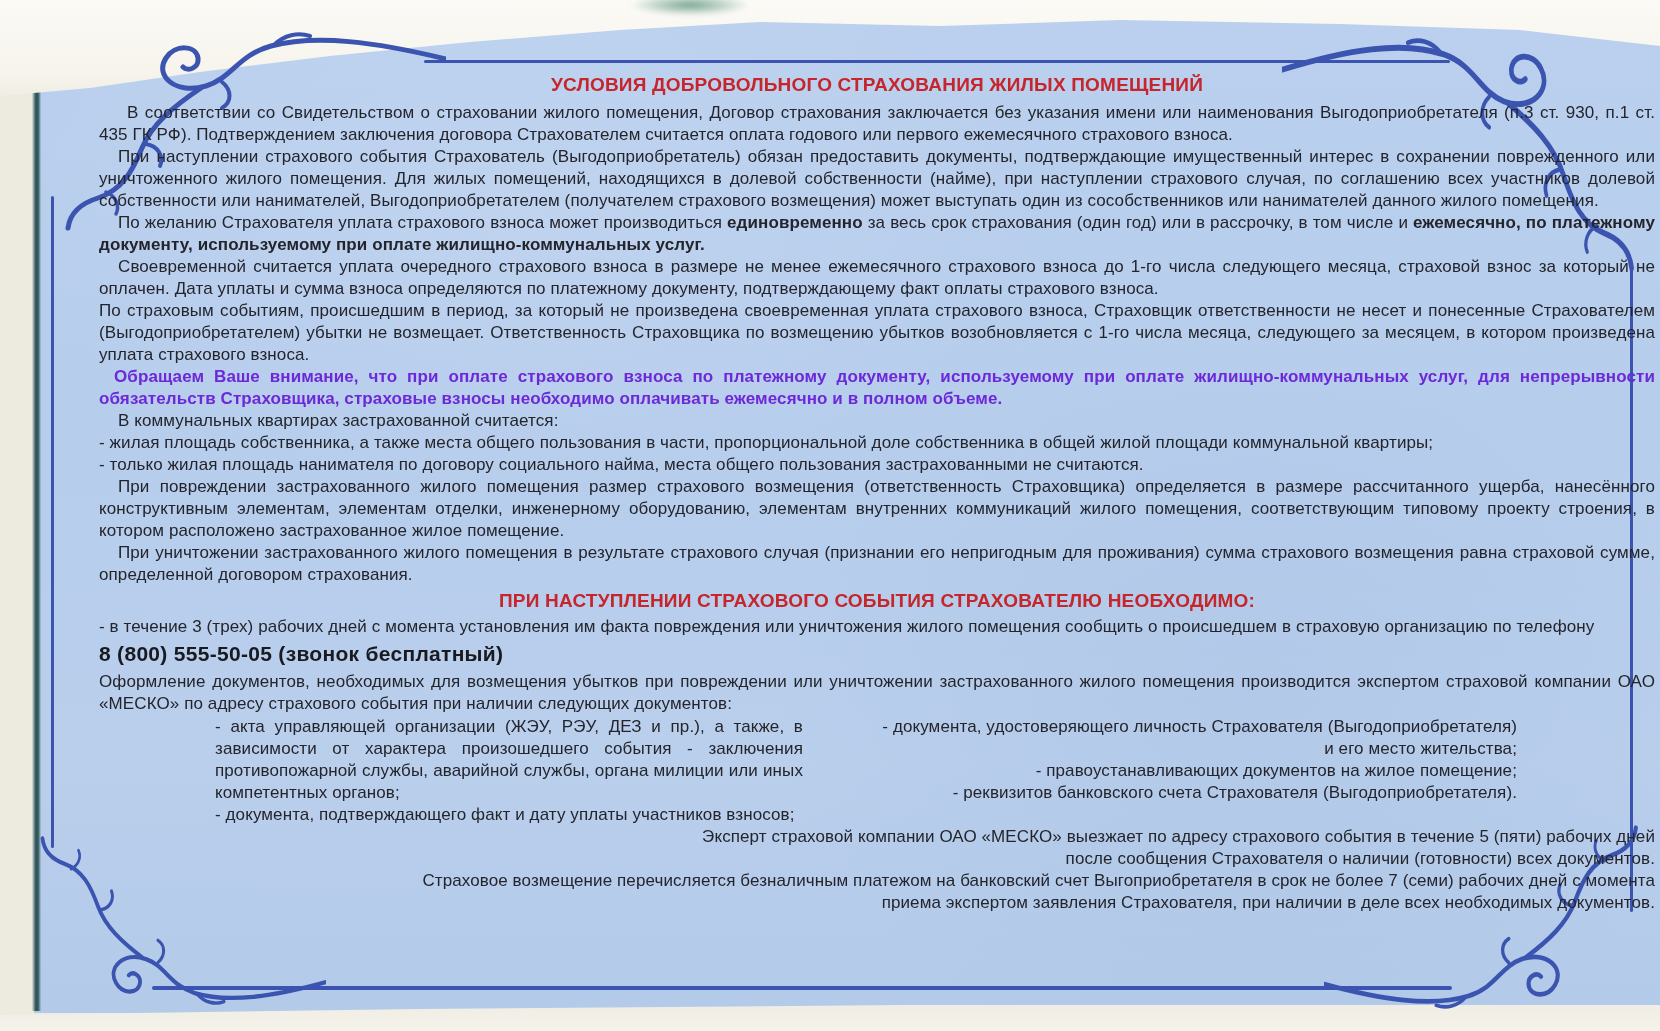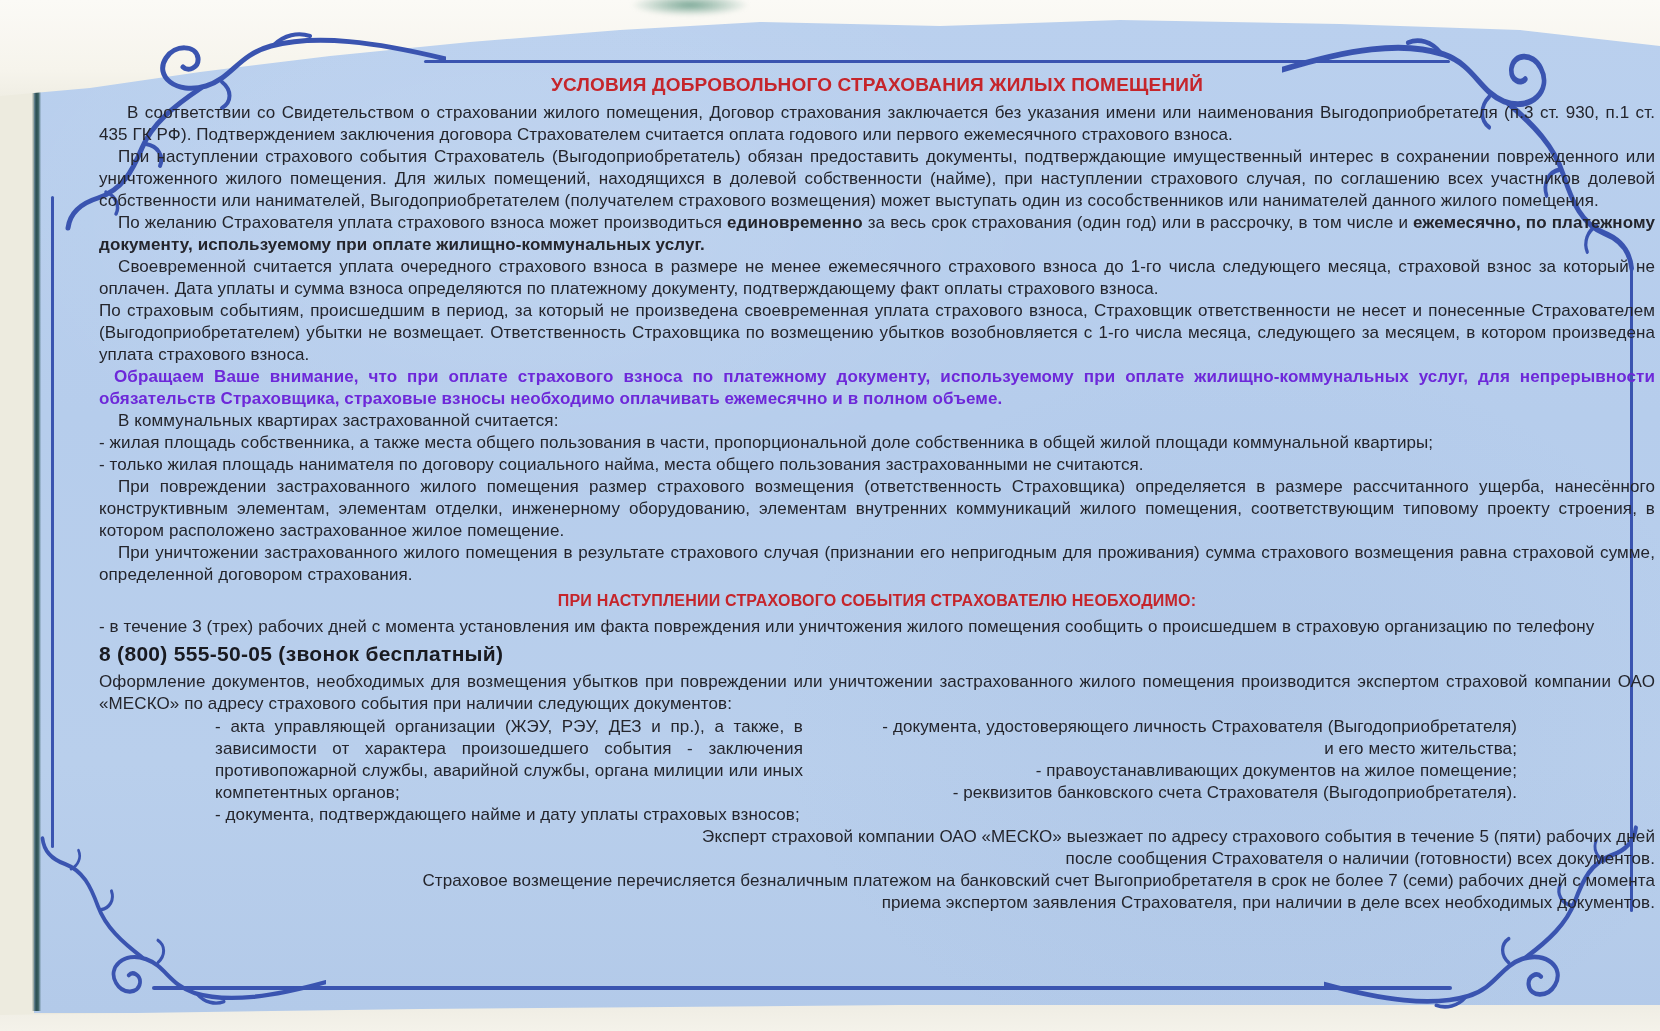--- a/index.html
+++ b/index.html
@@ -61,21 +61,21 @@
   h1.title{
     margin:0 0 4px 0;font-size:19px;line-height:26px;font-weight:700;
     color:#c5252b;text-align:center;letter-spacing:.2px;
   }
   .ind28{text-indent:28px;}
   .ind19{text-indent:19px;}
   .ind15{text-indent:15px;}
   .bold{font-weight:700;}
   .notice{color:#6d28d9;font-weight:700;}
   .heading2{
-    margin:2px 0 2px 0 !important;font-size:16px;line-height:26px;font-weight:700;
+    margin:2px 0 2px 0 !important;font-size:19px;line-height:26px;font-weight:700;
     color:#c5252b;text-align:center;letter-spacing:.2px;
   }
   .phone{
     margin:2px 0 3px 0 !important;font-size:21px;line-height:28px;font-weight:700;
     color:#191a20;text-align:left;letter-spacing:.3px;
   }
   .docs-cols{display:flex;margin-top:1px;}
   .docs-left{width:588px;margin-left:116px;text-align:justify;}
   .docs-right{width:640px;margin-left:74px;text-align:right;}
   .center-block{text-align:right;}
@@ -140,21 +140,21 @@
 
   <p class="heading2">ПРИ НАСТУПЛЕНИИ СТРАХОВОГО СОБЫТИЯ СТРАХОВАТЕЛЮ НЕОБХОДИМО:</p>
   <p>- в течение 3 (трех) рабочих дней с момента установления им факта повреждения или уничтожения жилого помещения сообщить о происшедшем в страховую организацию по телефону</p>
   <p class="phone">8 (800) 555-50-05 (звонок бесплатный)</p>
 
   <p>Оформление документов, необходимых для возмещения убытков при повреждении или уничтожении застрахованного жилого помещения производится экспертом страховой компании ОАО «МЕСКО» по адресу страхового события при наличии следующих документов:</p>
 
   <div class="docs-cols">
     <div class="docs-left">
       <p>- акта управляющей организации (ЖЭУ, РЭУ, ДЕЗ и пр.), а также, в зависимости от характера произошедшего события - заключения противопожарной службы, аварийной службы, органа милиции или иных компетентных органов;</p>
-      <p>- документа, подтверждающего найме и дату уплаты страховых взносов;</p>
+      <p>- документа, подтверждающего факт и дату уплаты участников взносов;</p>
     </div>
     <div class="docs-right">
       <p>- документа, удостоверяющего личность Страхователя (Выгодоприобретателя) и его место жительства;</p>
       <p>- правоустанавливающих документов на жилое помещение;</p>
       <p>- реквизитов банковского счета Страхователя (Выгодоприобретателя).</p>
     </div>
   </div>
 
   <div class="center-block">
     <p>Эксперт страховой компании ОАО «МЕСКО» выезжает по адресу страхового события в течение 5 (пяти) рабочих дней</p>

